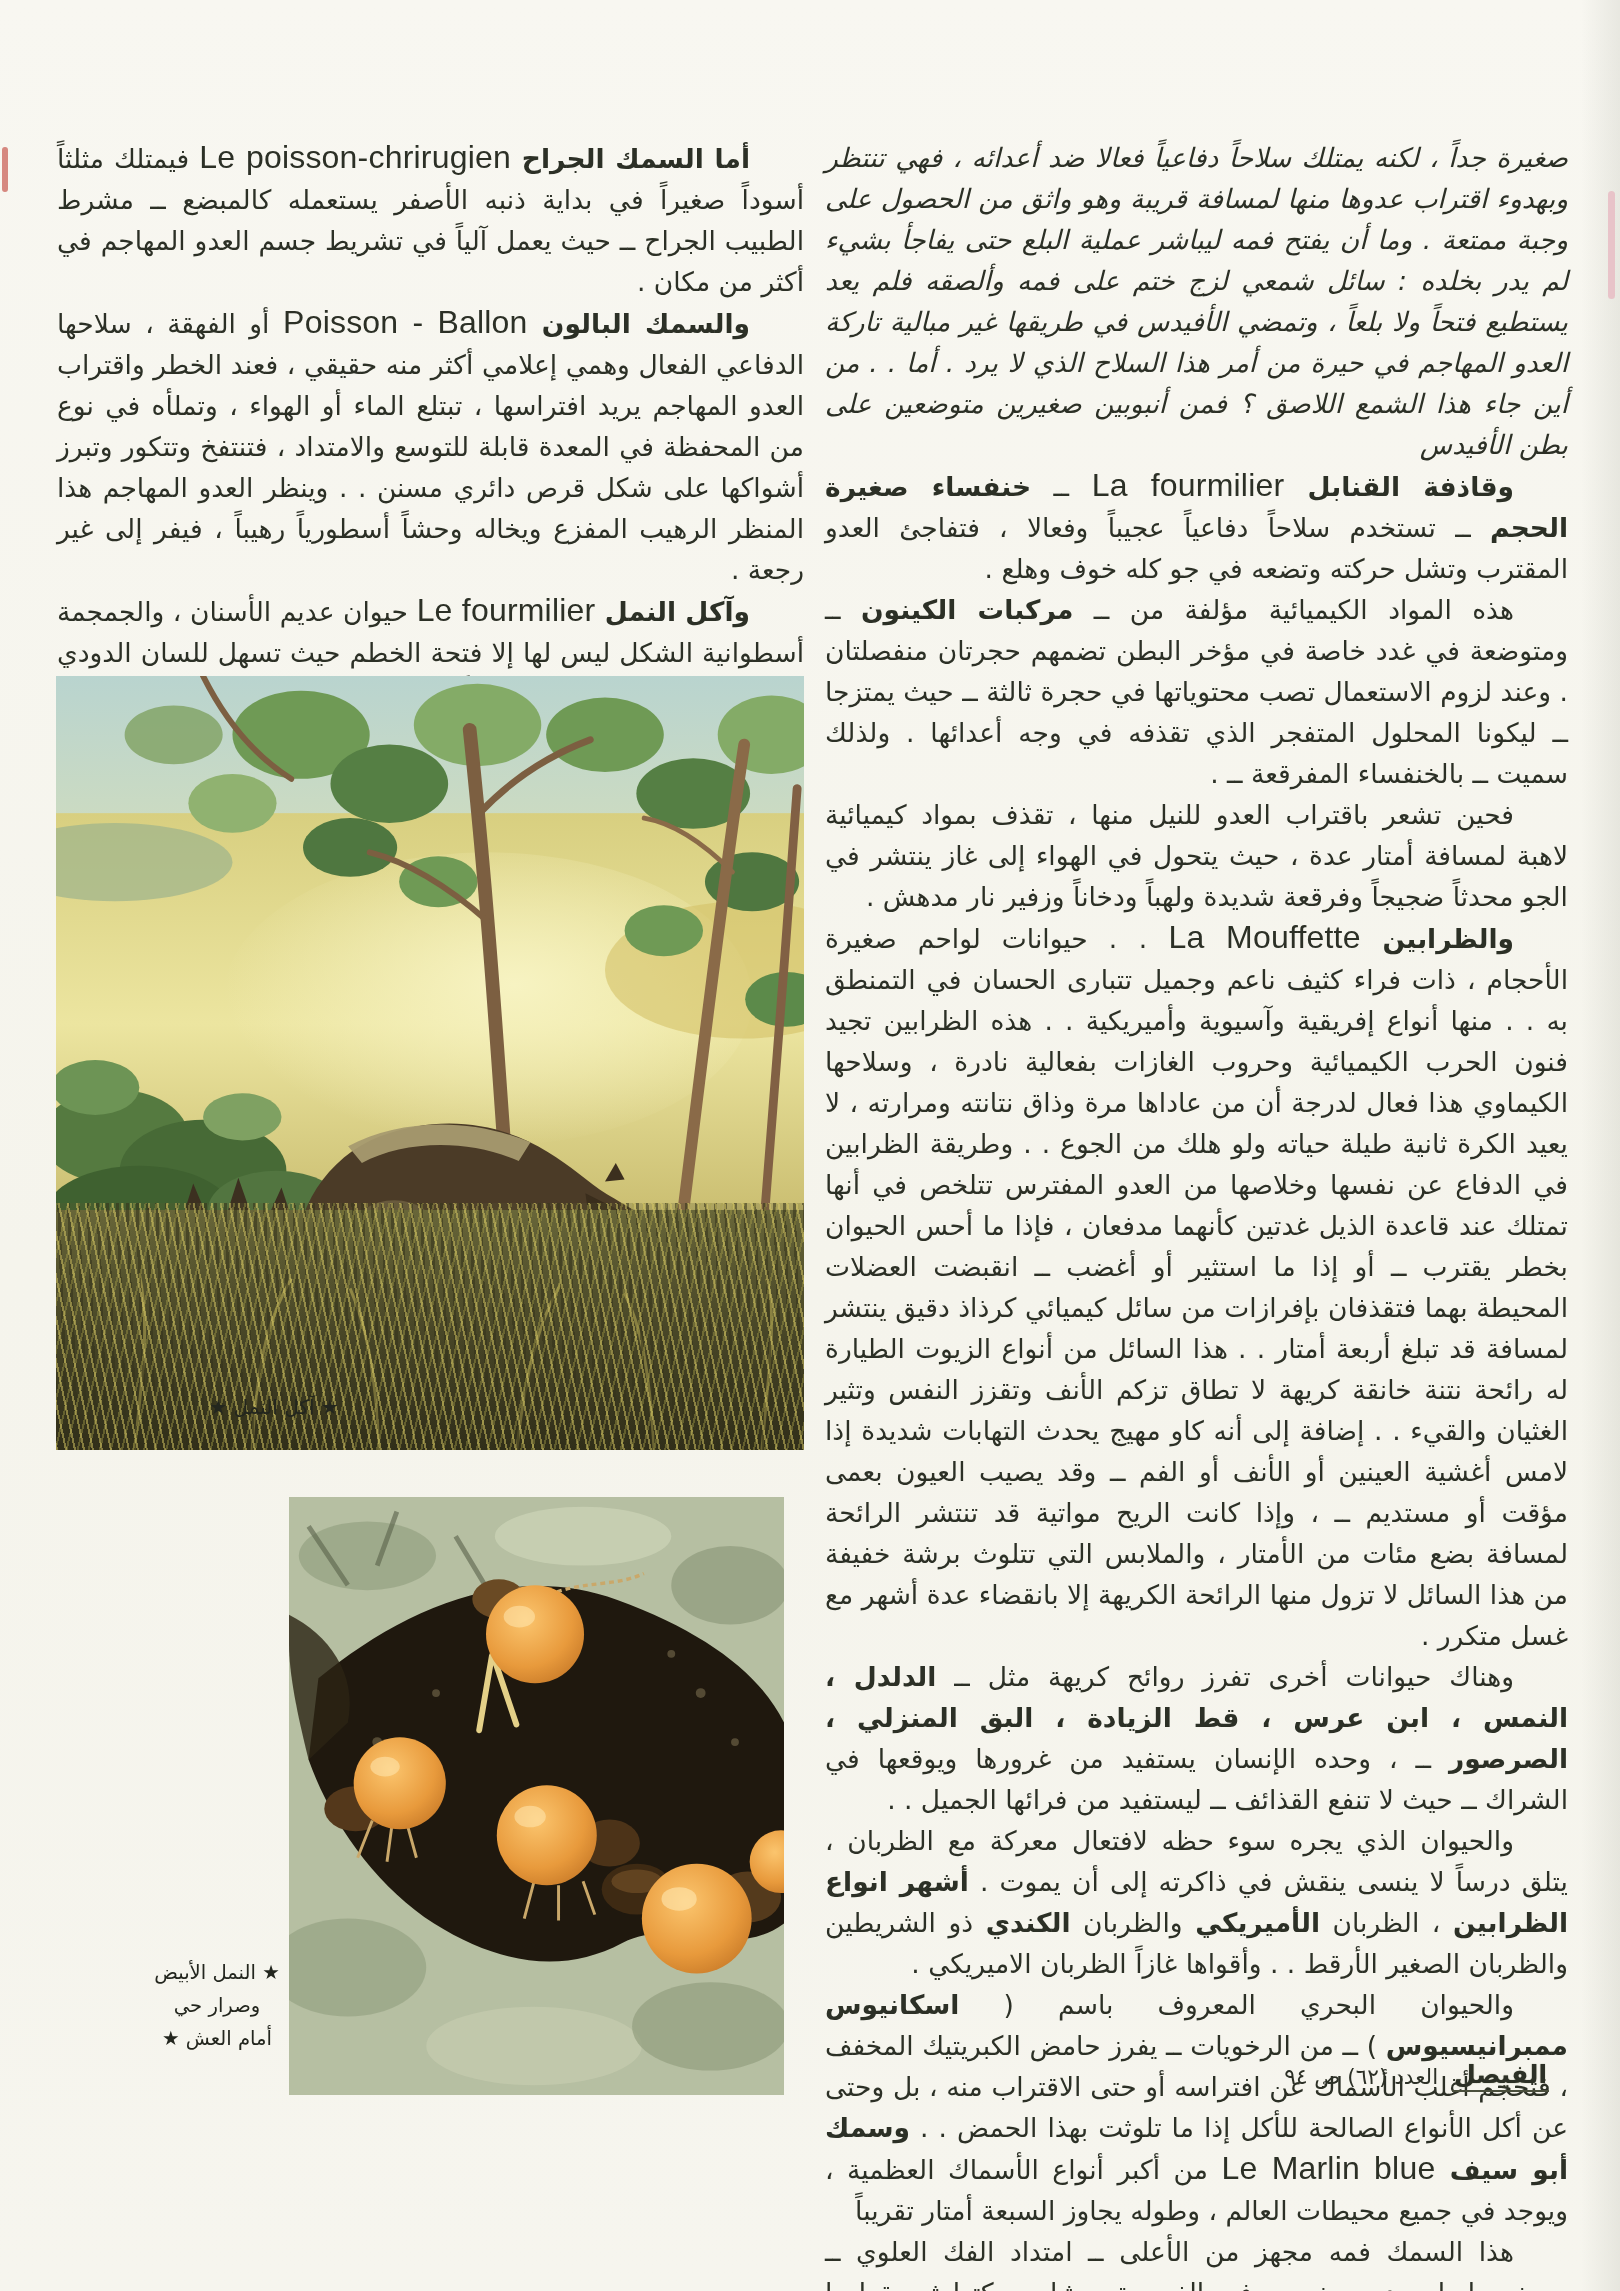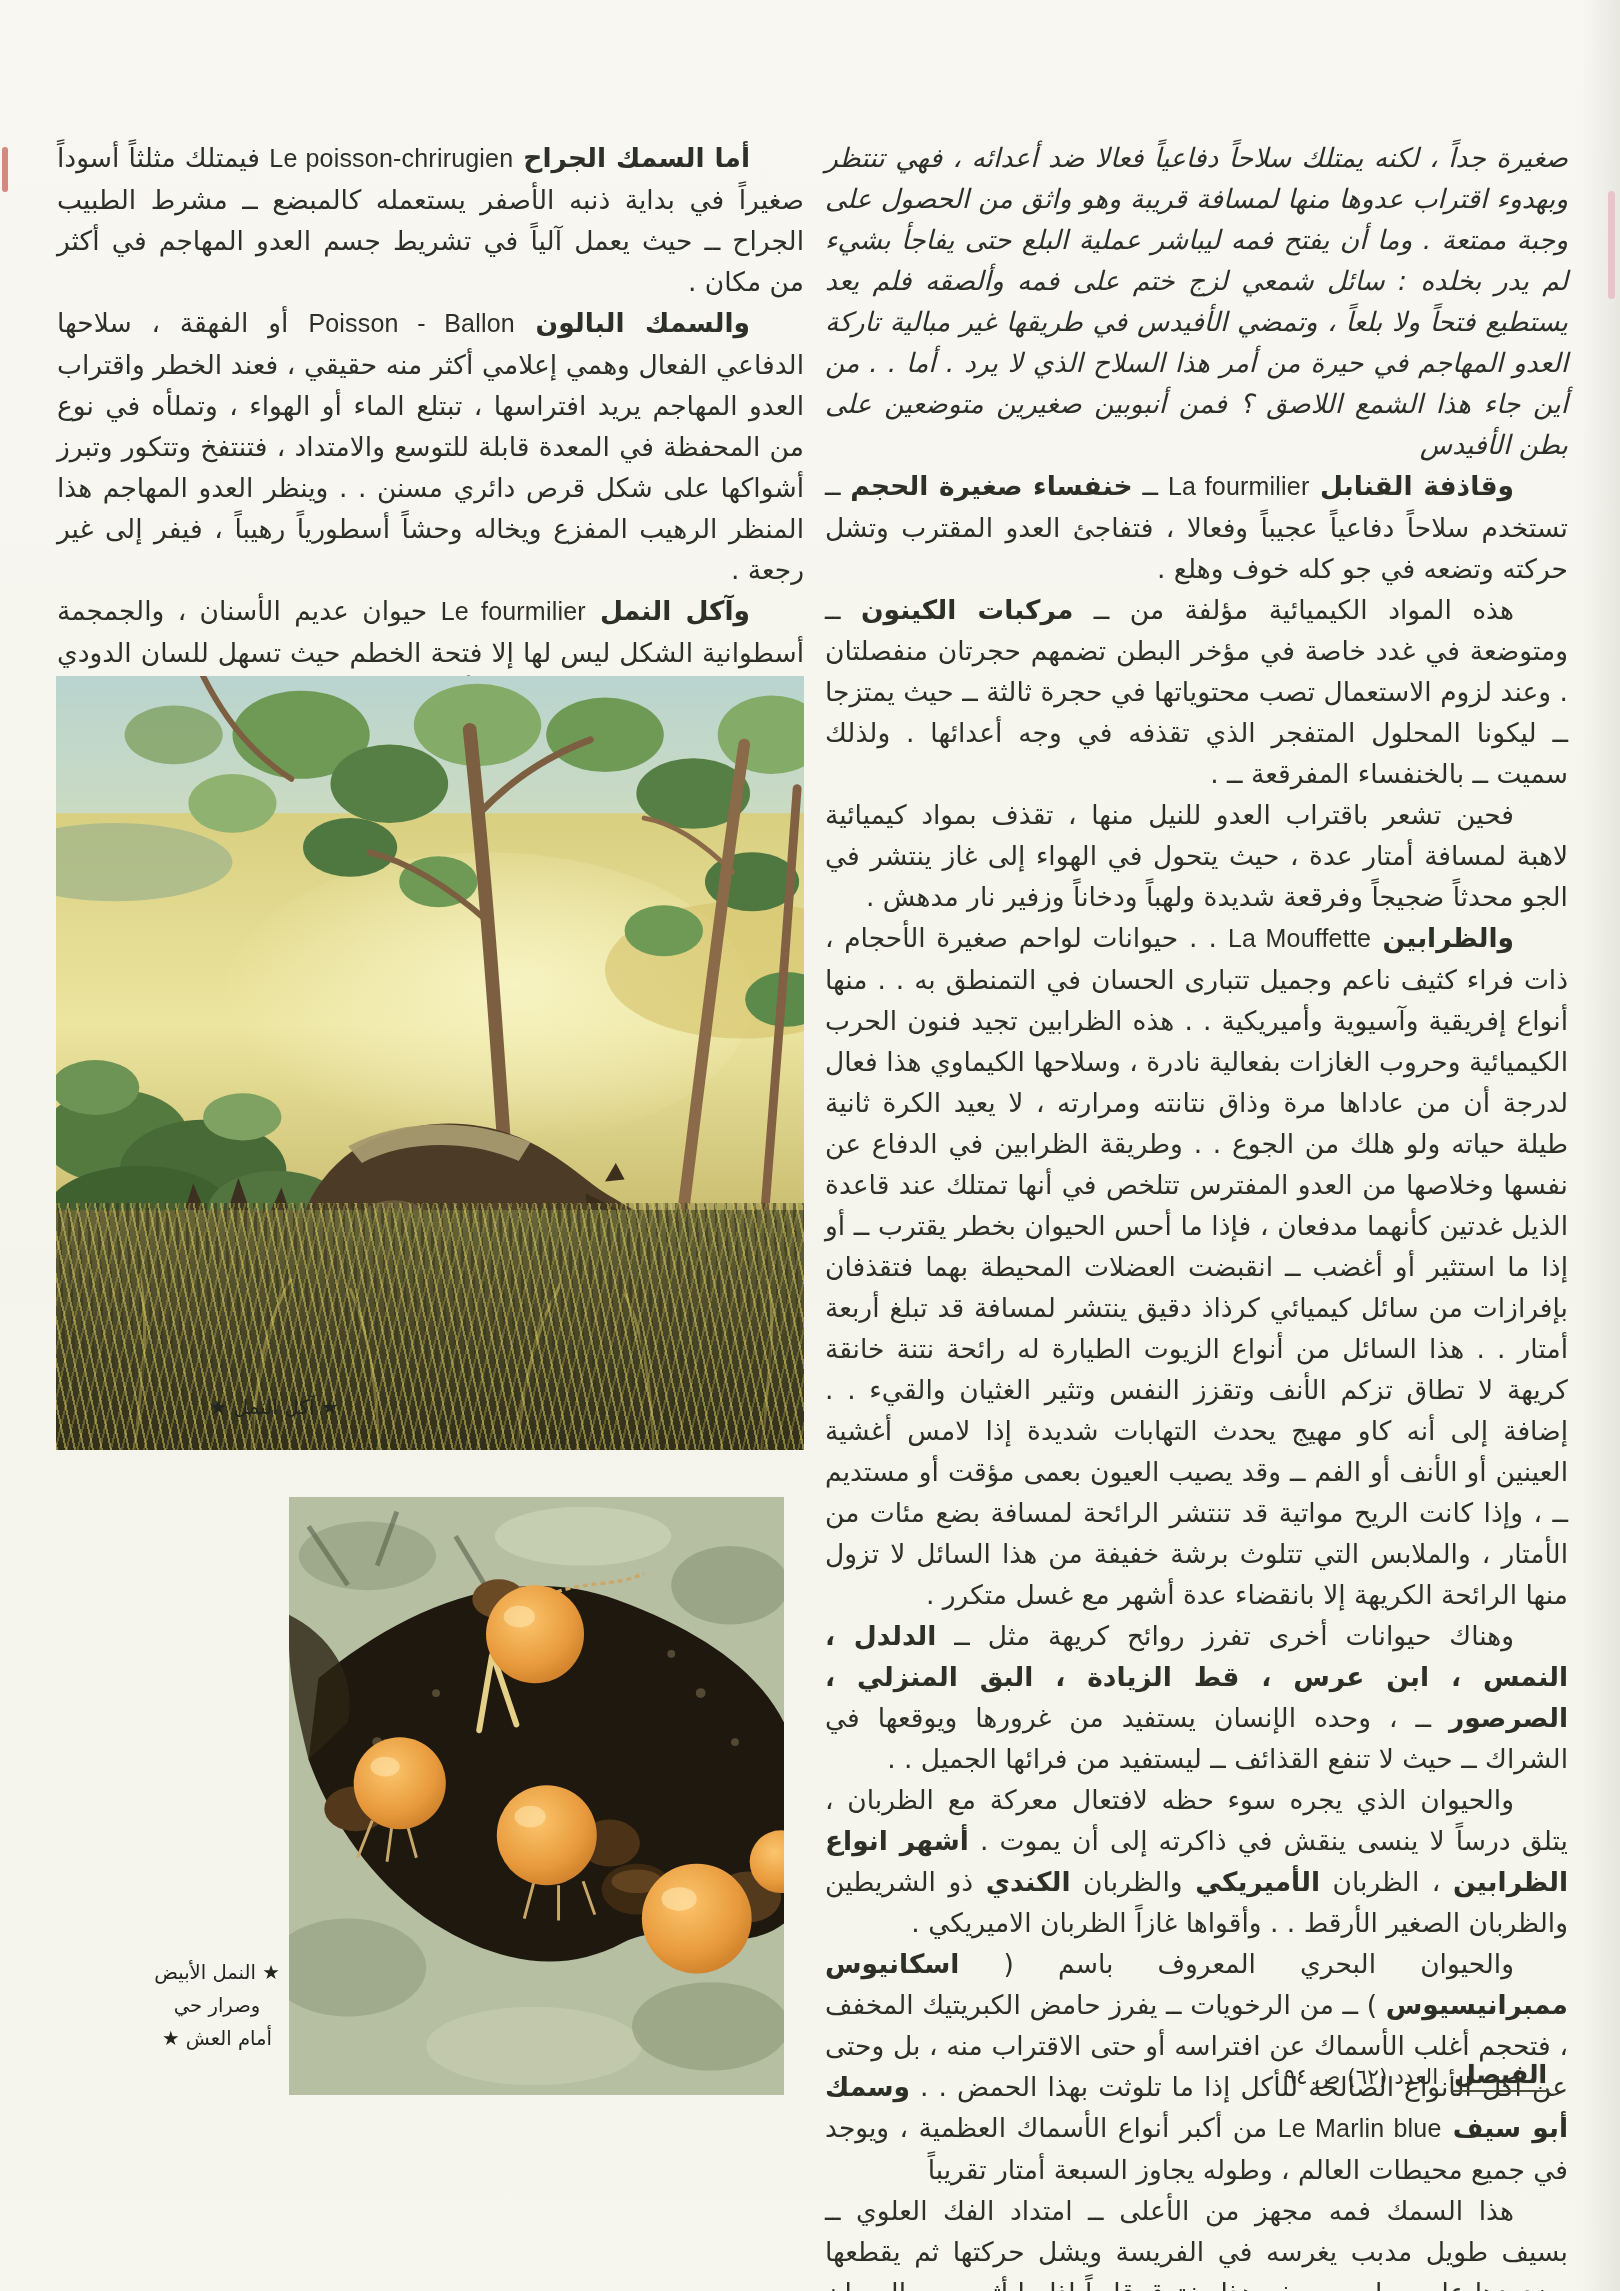--- a/index.html
+++ b/index.html
@@ -12,21 +12,21 @@
     background:linear-gradient(90deg,rgba(0,0,0,0) 0%,rgba(90,95,80,.10) 100%);}
   .artifact-red{position:absolute;left:2px;top:147px;width:5.9px;height:45px;background:#c85a50;opacity:.7;border-radius:2.9px;}
   .artifact-pink{position:absolute;left:1608px;top:191px;width:6.9px;height:108px;background:#e7b9c2;opacity:.8;border-radius:3.9px;}
 
   .col{position:absolute;direction:rtl;text-align:justify;font-size:26.5px;line-height:41px;letter-spacing:0.2px;}
   .col p{margin:0;text-indent:54px;}
   .col p.no-indent{text-indent:0;font-style:italic;}
   #rightcol{left:825px;top:137px;width:743px;}
   #leftcol{left:57px;top:137px;width:747px;}
   .b{font-weight:bold;}
-  .latin{direction:ltr;unicode-bidi:embed;font-family:"Liberation Sans","DejaVu Sans",sans-serif;font-size:25px;}
+  .latin{direction:ltr;unicode-bidi:embed;font-family:"Liberation Sans","DejaVu Sans",sans-serif;font-size:32px;}
 
   .fig{position:absolute;overflow:hidden;background:#ddd;}
   #fig1{left:56px;top:676px;width:748px;height:774px;}
   #fig2{left:289px;top:1497px;width:495px;height:598px;}
   .grass-tex{position:absolute;left:0;bottom:0;width:100%;height:247px;pointer-events:none;
     background:
       repeating-linear-gradient(78deg,rgba(218,203,102,.50) 0 2px,rgba(0,0,0,0) 2px 8.8px),
       repeating-linear-gradient(103deg,rgba(170,162,74,.40) 0 2px,rgba(0,0,0,0) 2px 10.8px),
       repeating-linear-gradient(88deg,rgba(52,50,26,.55) 0 2.9px,rgba(0,0,0,0) 2.9px 9.8px),
       linear-gradient(180deg,rgba(90,88,48,.25),rgba(40,38,20,.55));}

